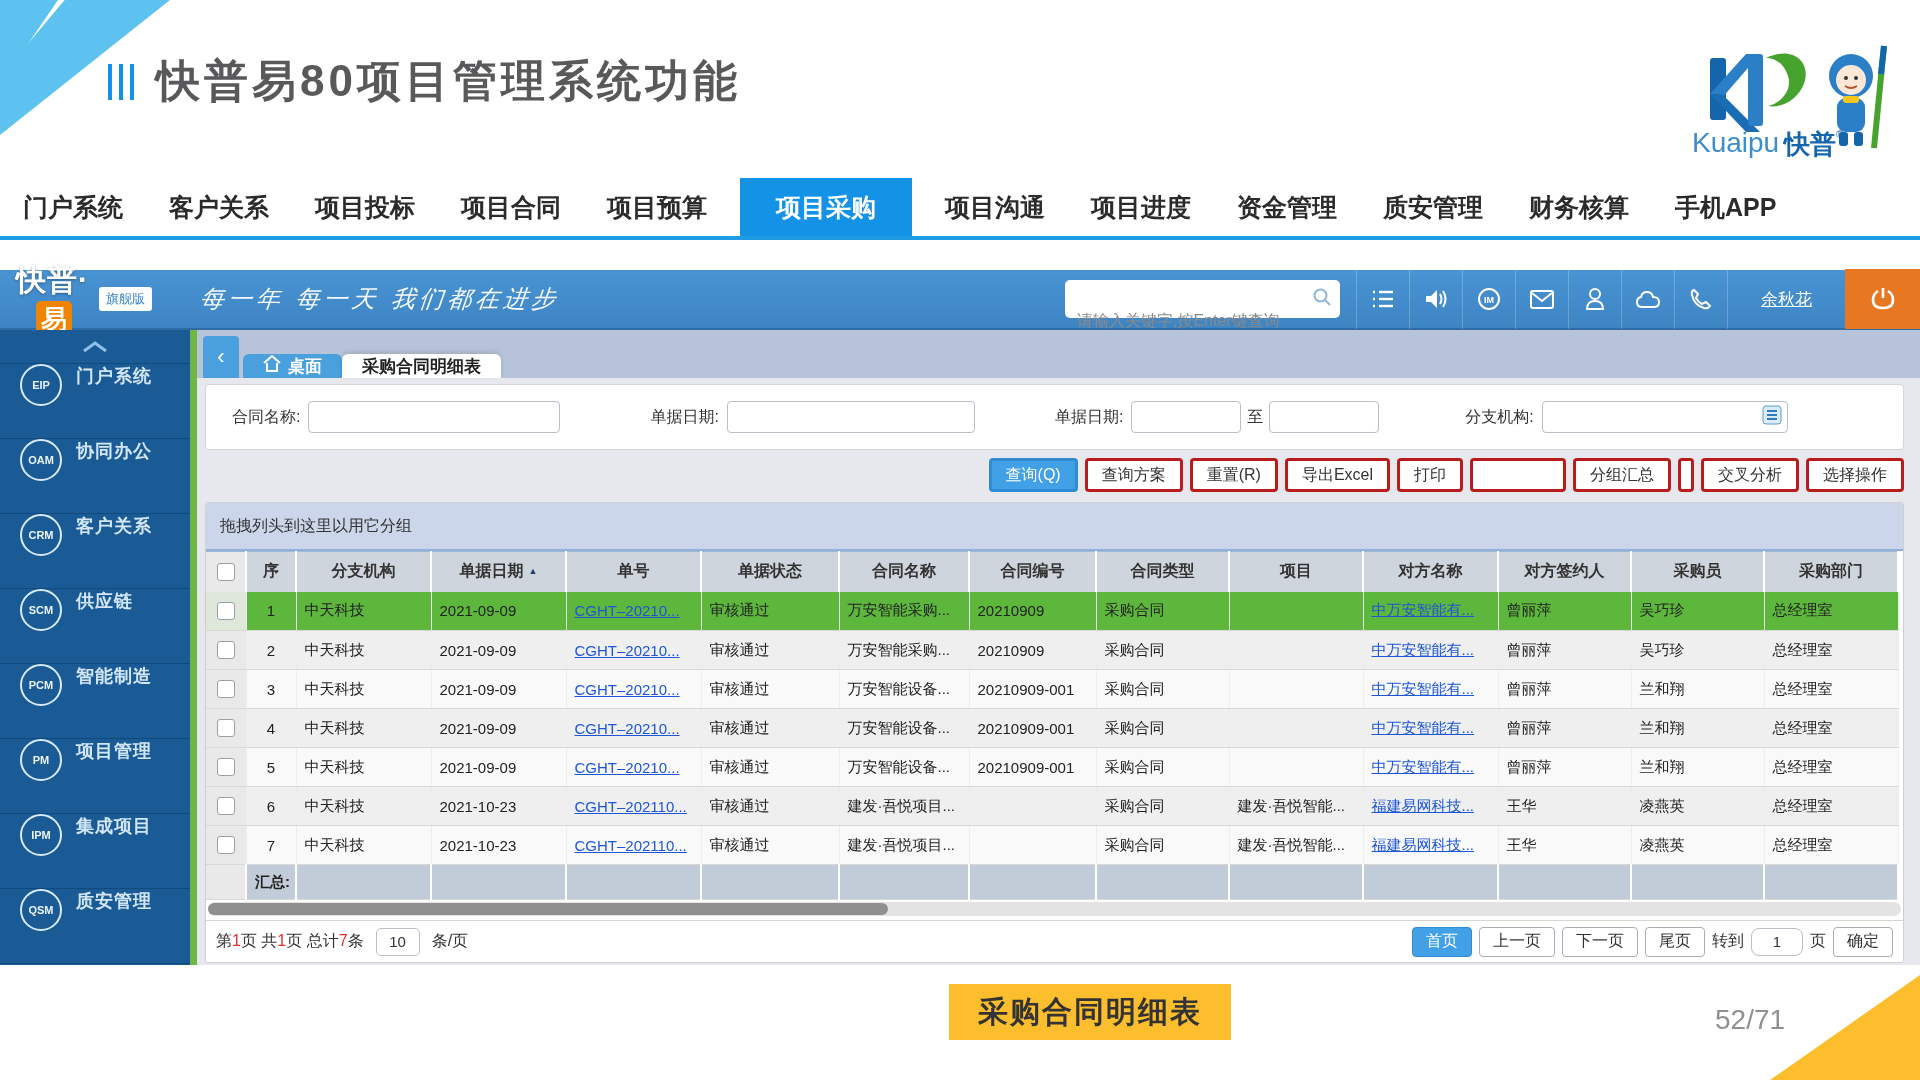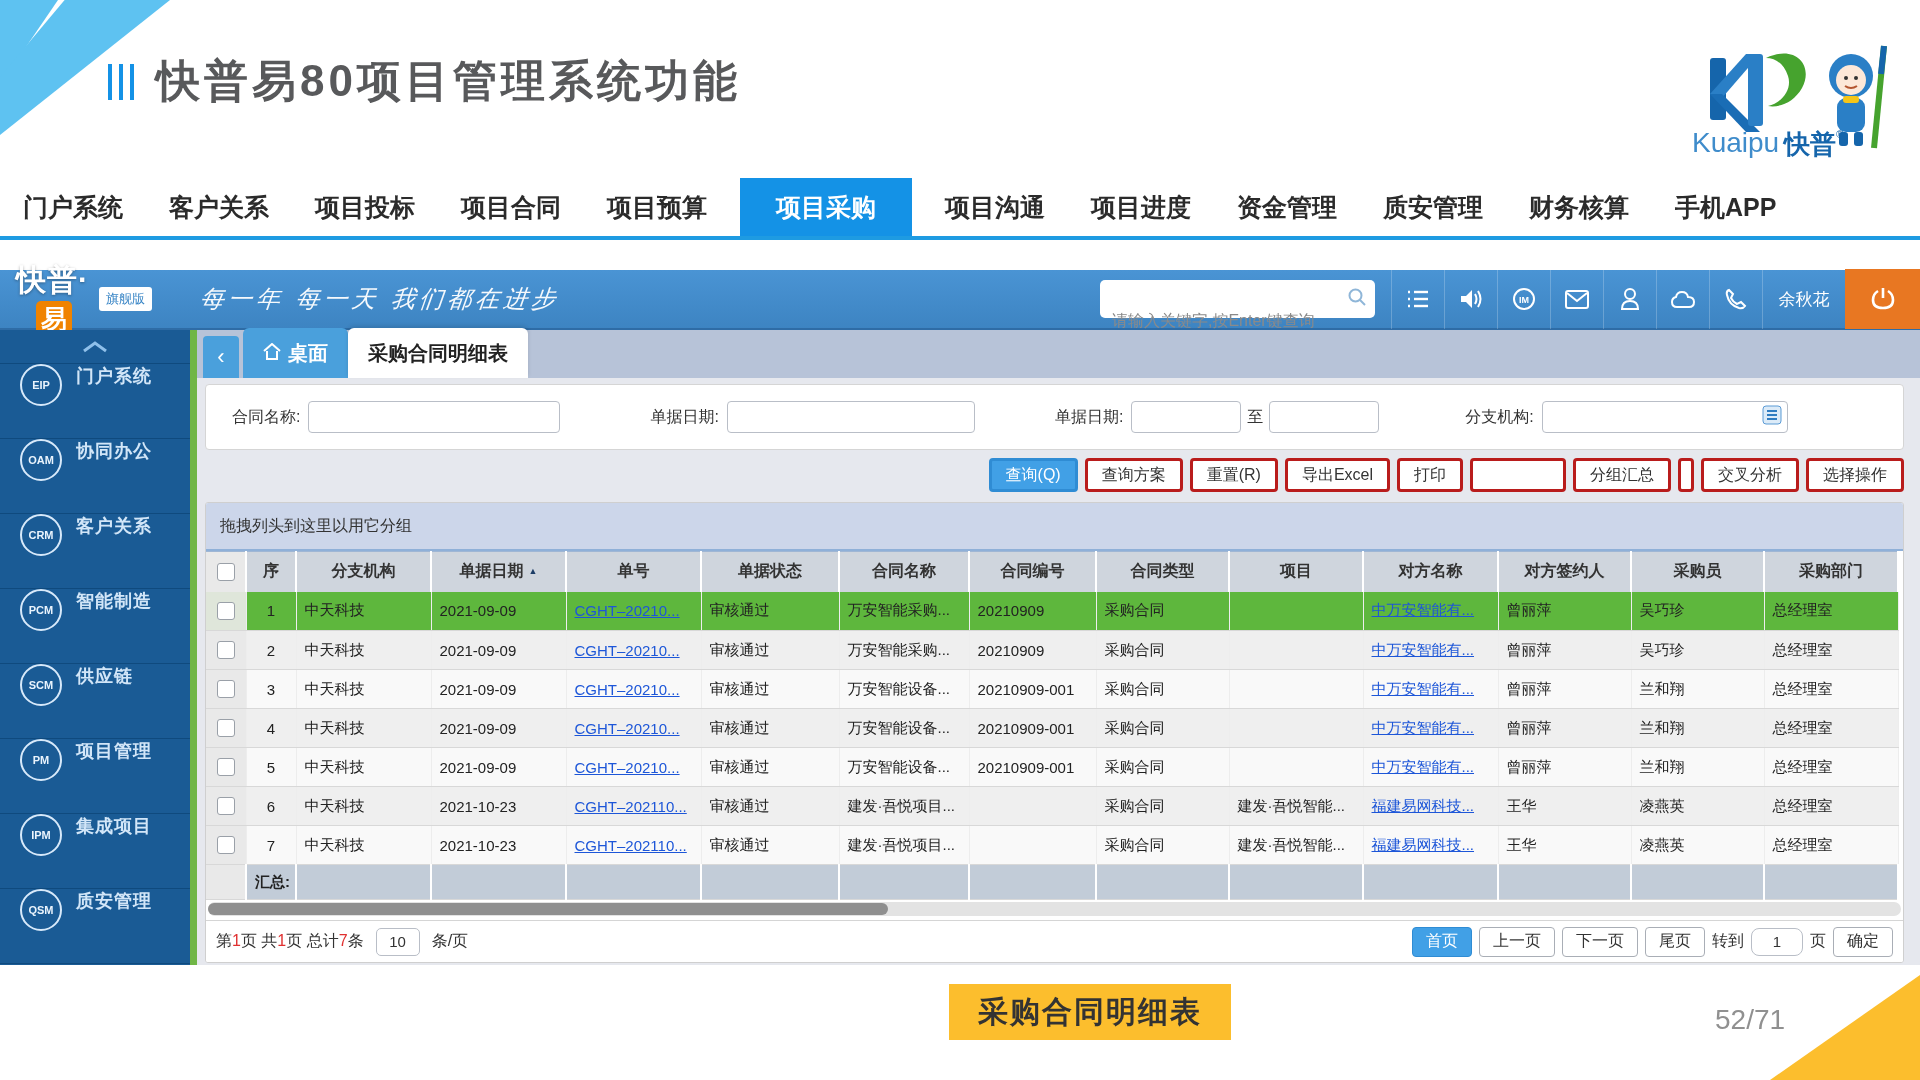--- a/index.html
+++ b/index.html
@@ -41,21 +41,21 @@
             letter-spacing:4px; opacity:.95; transform:skewX(-6deg); }
   .hd-spacer { flex:1; }
   .search-box { width:275px; height:38px; background:#fff; border-radius:5px; display:flex;
                 align-items:center; padding:0 8px 0 12px; }
   .search-box input { flex:1; border:none; outline:none; font-size:16px; color:#555;
                       font-family:inherit; background:transparent;margin-top:44px; }
   .search-box input::placeholder { color:#8a8a8a; }
   .hd-cells { display:flex; height:60px; margin-left:16px; }
   .hd-cell { width:53px; height:100%; display:flex; align-items:center; justify-content:center;
              border-left:1px solid rgba(255,255,255,.22); cursor:pointer; }
-  .hd-user { width:83px; font-size:17px; }
+  .hd-user { width:118px; font-size:17px;text-decoration:underline; }
   .hd-power { width:75px; background:#e87722; border-left:none; }
   .hd-cell svg { display:block; }
 
   
   .app-body { position:absolute; left:0; top:60px; width:1920px; height:635px; display:flex; }
   .sidebar { width:190px; background:#1a5b95; color:#d2e6f8; flex-shrink:0; }
   .sb-collapse { height:34px; display:flex; align-items:center; justify-content:center;
                  border-bottom:1px solid #0f4a7e; cursor:pointer; }
   .sb-item { height:75px; display:flex; padding-left:20px;
              border-bottom:1px solid #0f4a7e; cursor:pointer; }
@@ -65,21 +65,21 @@
   .sb-label { margin-left:14px; font-size:18px; font-weight:600; letter-spacing:1px; }
   .green-divider { width:7px; background:#70b646; flex-shrink:0; }
   .content { position:relative; flex:1; background:#e6e8ee; }
 
   
   .tabstrip { position:absolute; left:0; top:0; right:0; height:48px; background:#b7c3d8;
               display:flex; align-items:flex-end; padding-left:6px; }
   .back-btn { width:36px; height:42px; background:#4aa0dc; border-radius:4px 4px 0 0; color:#fff;
               display:flex; align-items:center; justify-content:center; font-size:22px;
               margin-right:4px; cursor:pointer; }
-  .tab { height:50px; display:flex; align-items:center; padding:0 20px; font-size:20px;
+  .tab { height:24px; display:flex; align-items:center; padding:0 20px; font-size:17px;
          border-radius:6px 6px 0 0; cursor:pointer; }
   .tab.home { background:#4aa0dc; color:#fff; font-weight:bold; gap:7px; }
   .tab.active { background:#fff; color:#222; font-weight:bold; box-shadow:0 -2px 4px rgba(0,0,0,.12); }
 
   
   .filter-panel { position:absolute; left:8px; right:16px; top:54px; height:66px; background:#fff;
                   border:1px solid #d5d5d5; border-radius:4px; display:flex; align-items:center; }
   .f-label { font-size:16px; color:#333; white-space:nowrap; }
   .f-input { height:32px; border:1px solid #b9bec7; border-radius:4px; background:#fff;
              font-size:15px; padding:0 8px; font-family:inherit; outline:none; color:#333; }
@@ -297,26 +297,26 @@
             </div>
             <div class="sb-item">
               <span class="sb-circle">OAM</span>
               <span class="sb-label">协同办公</span>
             </div>
             <div class="sb-item">
               <span class="sb-circle">CRM</span>
               <span class="sb-label">客户关系</span>
             </div>
             <div class="sb-item">
+              <span class="sb-circle">SCM</span>
+              <span class="sb-label">供应链</span>
+            </div>
+            <div class="sb-item">
               <span class="sb-circle">PCM</span>
               <span class="sb-label">智能制造</span>
-            </div>
-            <div class="sb-item">
-              <span class="sb-circle">SCM</span>
-              <span class="sb-label">供应链</span>
             </div>
             <div class="sb-item">
               <span class="sb-circle">PM</span>
               <span class="sb-label">项目管理</span>
             </div>
             <div class="sb-item">
               <span class="sb-circle">IPM</span>
               <span class="sb-label">集成项目</span>
             </div>
             <div class="sb-item">

